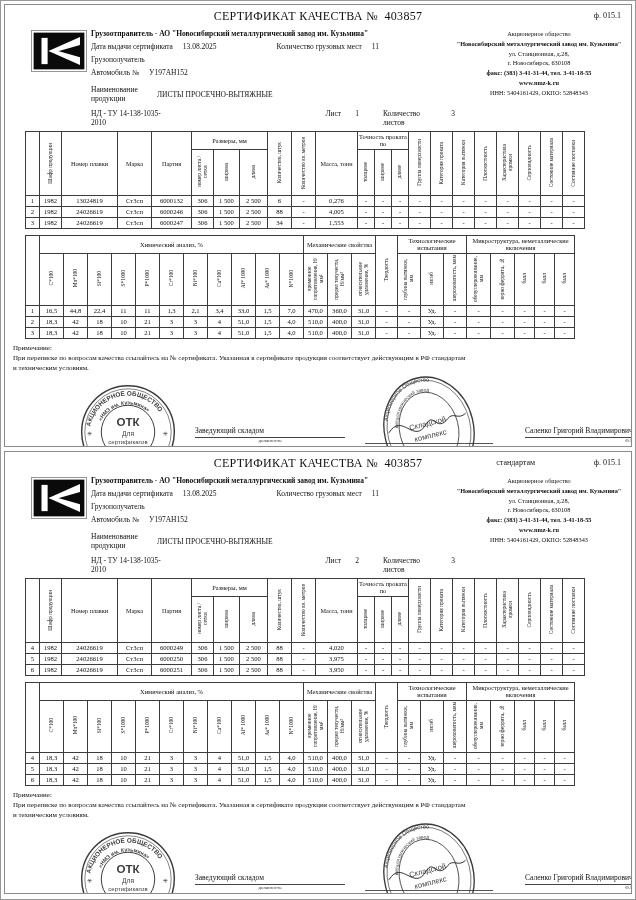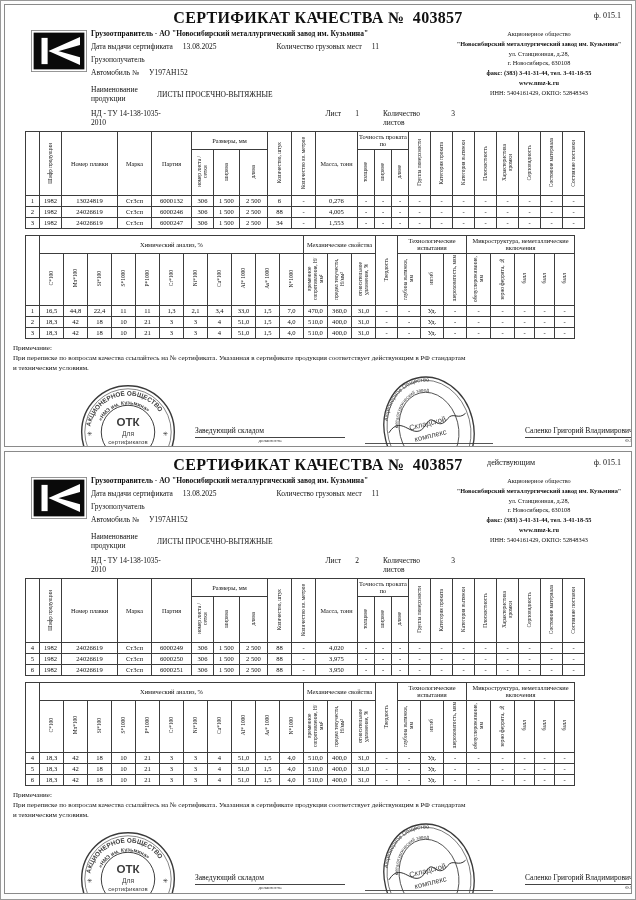--- a/index.html
+++ b/index.html
@@ -2,21 +2,21 @@
 <html><head>
 <meta charset="utf-8">
 <style>
   * { margin:0; padding:0; box-sizing:border-box; }
   body { background:#e8e8e8; font-family:"Liberation Serif", serif; color:#111; }
   .doc { width:636px; height:900px; background:#fdfdfd; border:1px solid #999; padding:3px; margin:0 auto; }
   .page { border:1px solid #8a8a8a; background:#fff; height:443px; padding:4px 8px 2px 8px; overflow:hidden; position:relative; }
   .page + .page { margin-top:4px; }
 
   .titlerow { position:relative; height:16px; }
-  .titlerow .title { position:absolute; left:0; right:0; text-align:center; font-weight:bold; font-size:16px; letter-spacing:.3px; }
+  .titlerow .title { position:absolute; left:0; right:0; text-align:center; font-weight:normal; font-size:12px; letter-spacing:.3px; }
   .titlerow .form { position:absolute; right:2px; top:2px; font-size:8px; }
   .titlerow .cont { position:absolute; right:88px; top:2px; font-size:8px; }
 
   .hdr { display:flex; margin-top:3px; }
   .logo { width:62px; padding:2px 0 0 18px; flex:0 0 78px; }
   .logo svg { display:block; }
   .fields { flex:1 1 auto; font-size:7.5px; padding-top:1px; }
   .fields .brow { margin-bottom:4px; }
   .frow { display:flex; margin-bottom:4px; }
   .lbl { }
@@ -441,21 +441,21 @@
       <div class="fioblock">
         <div class="sigtext">Саленко Григорий Владимирович</div>
         <div class="sigcap">Ф.И.О.</div>
       </div>
     </div>
   </div>
 
   <div class="page">
     <div class="titlerow">
       <div class="title"><span>СЕРТИФИКАТ  КАЧЕСТВА  №</span>&nbsp;&nbsp;<span>403857</span></div>
-      <div class="cont">действующим</div>
+      <div class="cont">стандартам</div>
       <div class="form">ф. 015.1</div>
     </div>
 
     <div class="hdr">
       <div class="logo">
         <svg width="56" height="42" viewBox="0 0 64 48" class="stamp-svg">
           <rect x="0.5" y="0.5" width="63" height="47" fill="none" stroke="#888"></rect>
           <rect x="3" y="3" width="58" height="42" fill="#0a0a0a"></rect>
           <rect x="12" y="9" width="7" height="30" fill="#fff"></rect>
           <polygon points="20,24 56,8 56,17 28,25" fill="#fff"></polygon>

